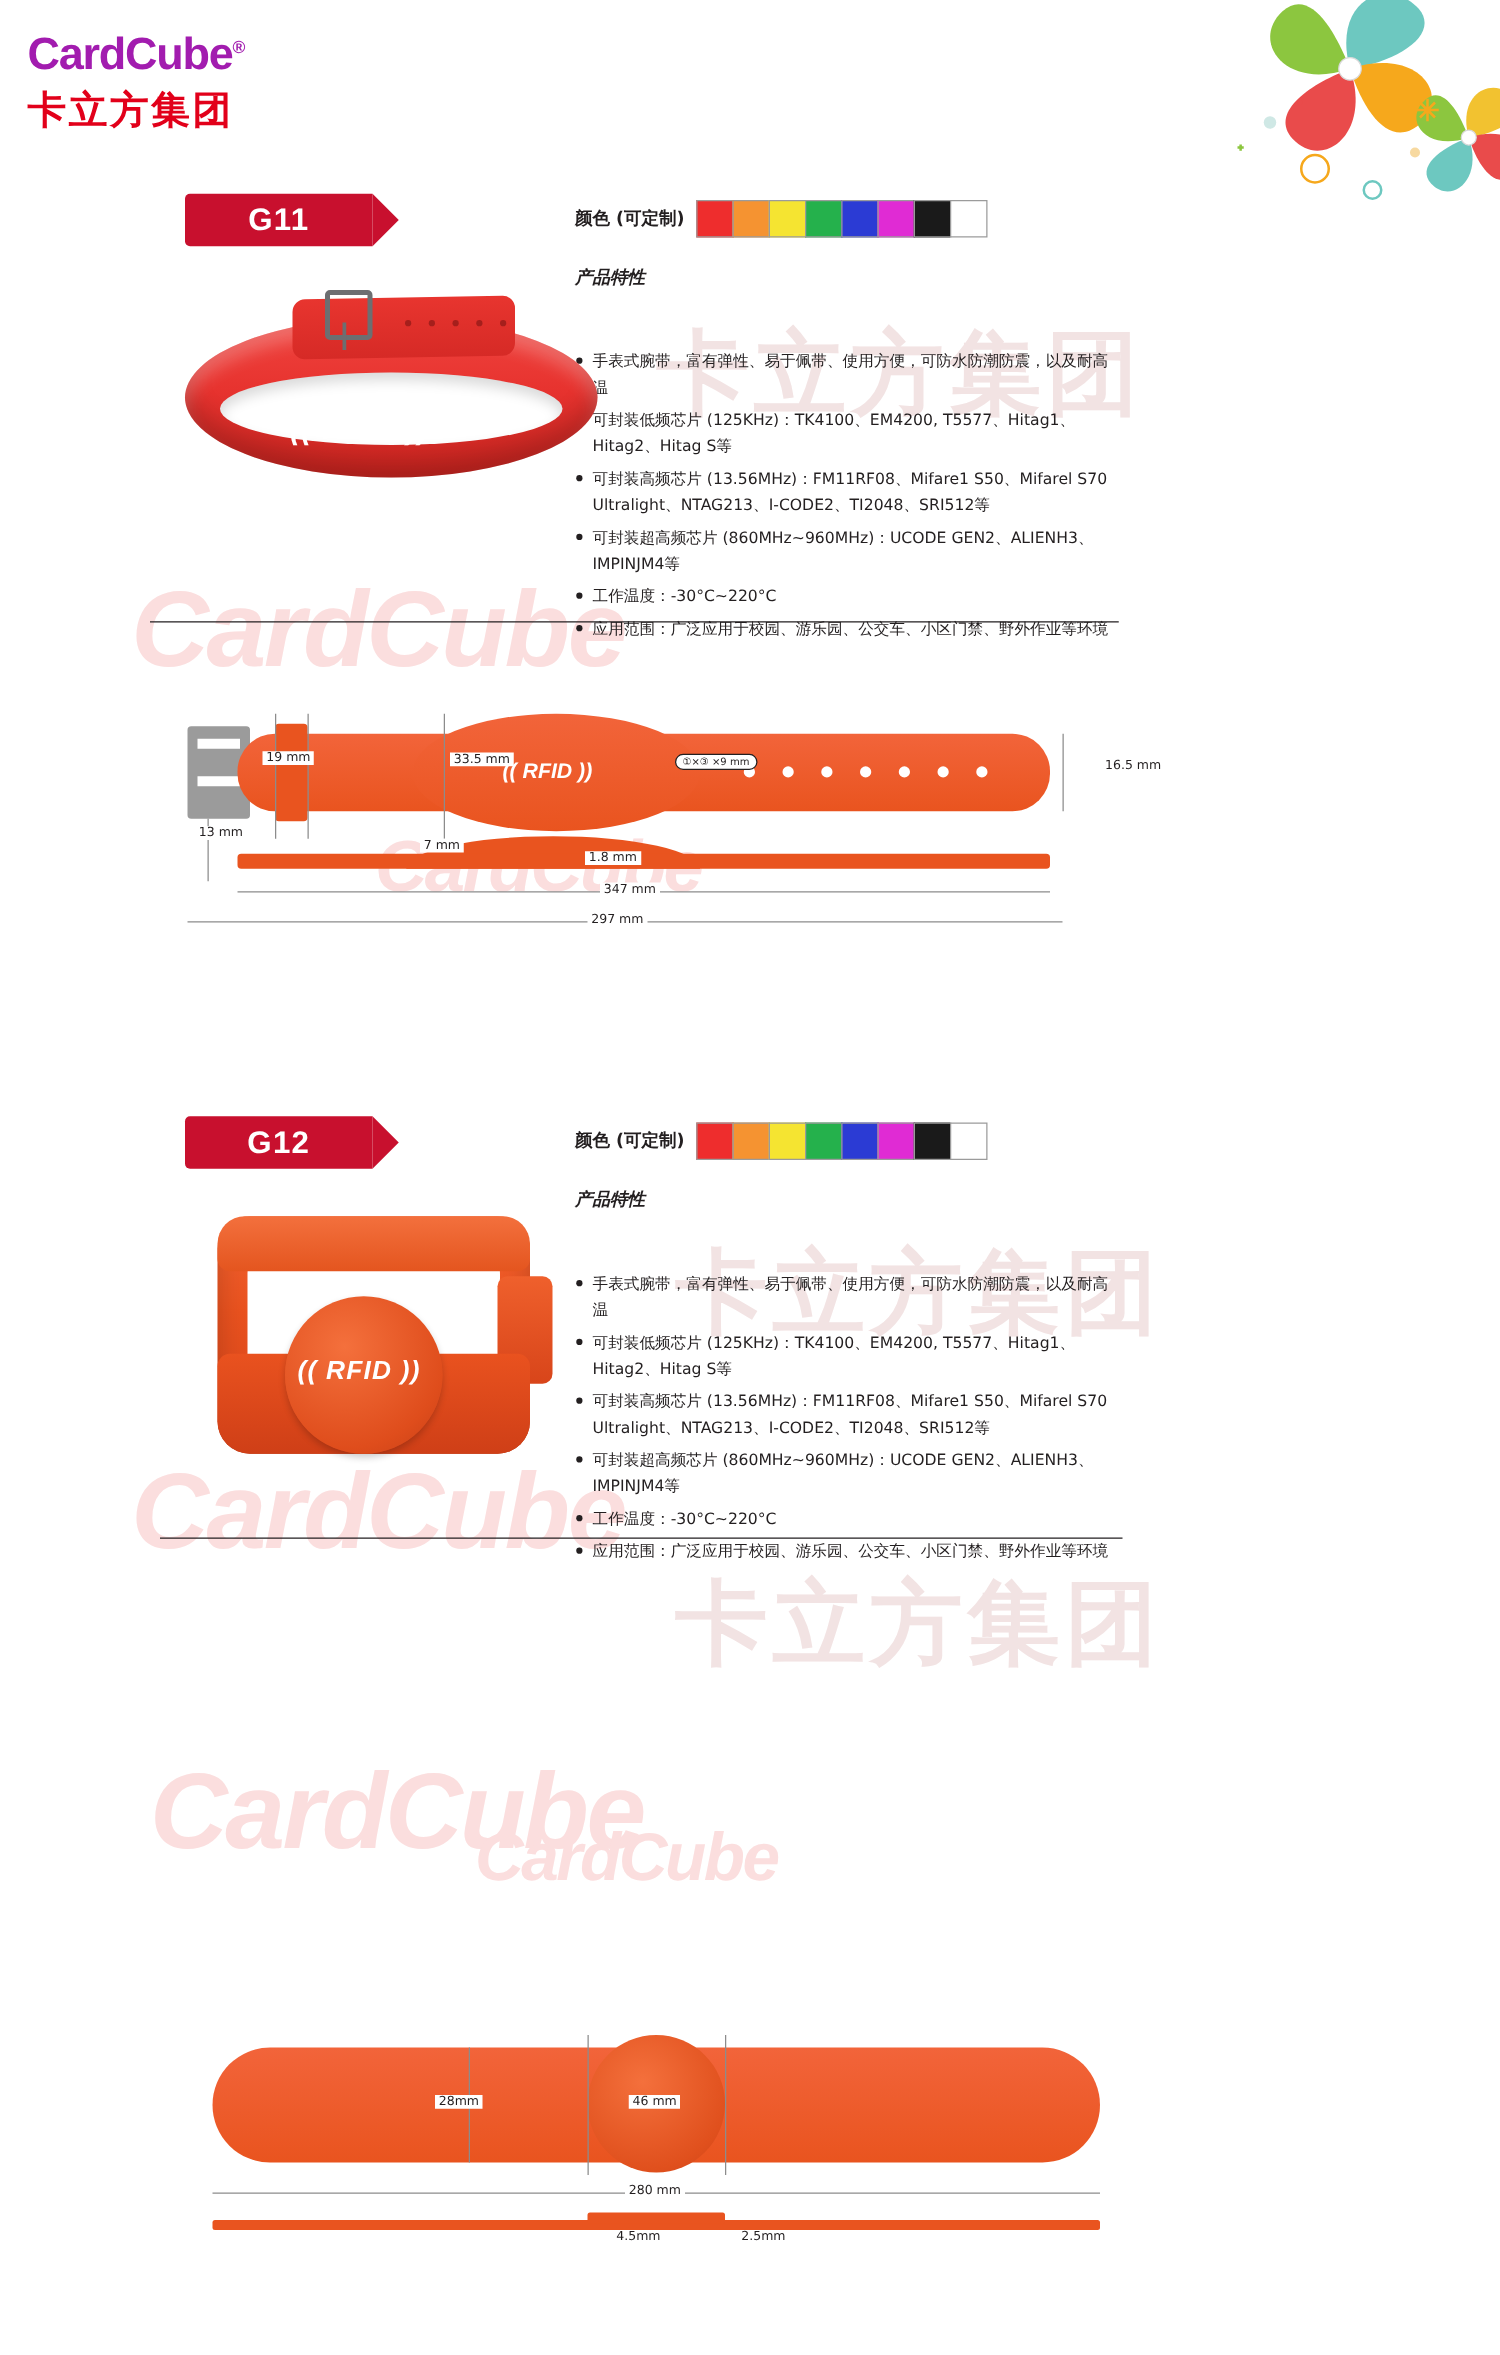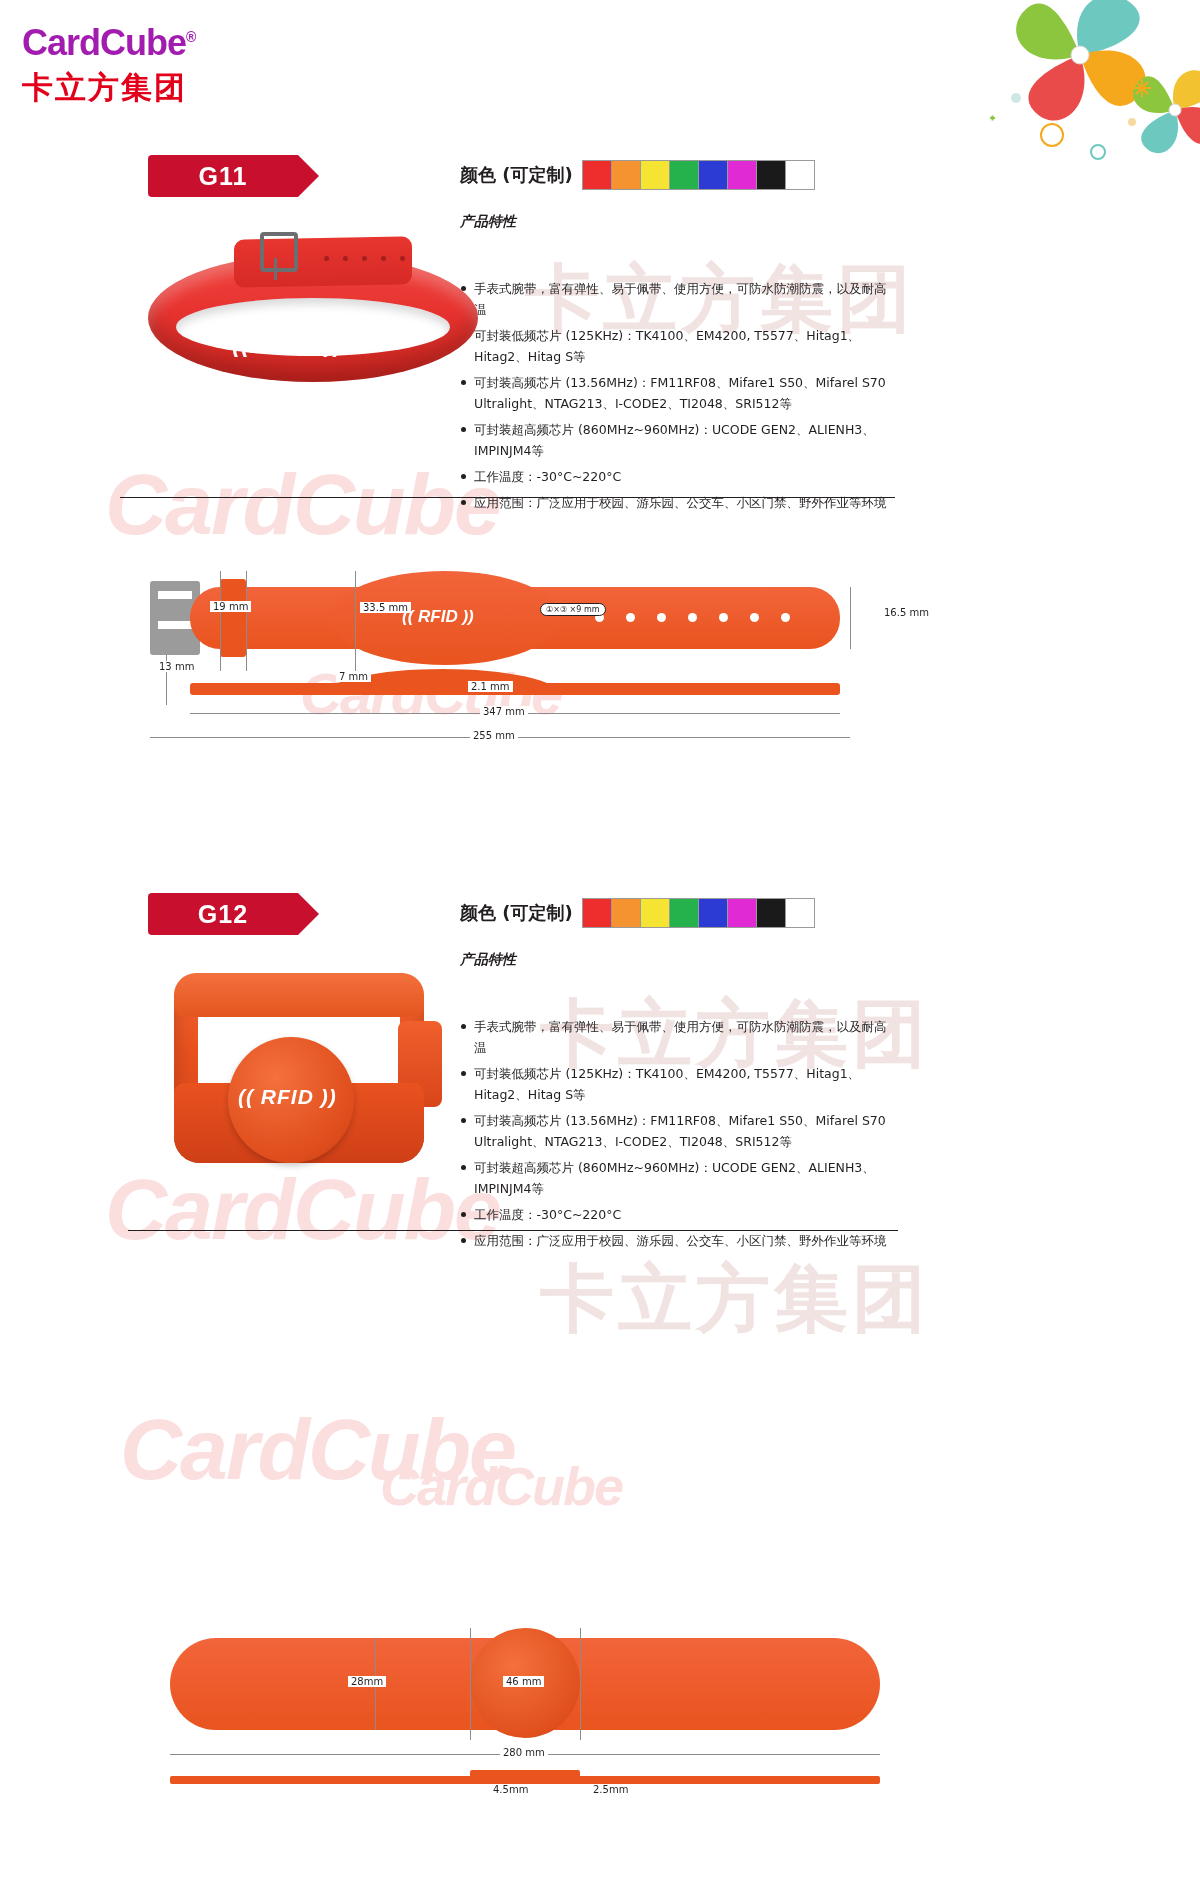--- a/index.html
+++ b/index.html
@@ -55,21 +55,21 @@
   }
   .tag:after{
     content:"";position:absolute;right:-21px;top:0;
     width:0;height:0;border-top:21px solid transparent;border-bottom:21px solid transparent;
     border-left:21px solid #c8102e;
   }
 
   
   .colorrow{position:absolute;display:flex;align-items:center;}
   .colorrow .lbl{
-    font-size:18px;font-weight:bold;color:#231f20;margin-right:9px;
+    font-size:14px;font-weight:bold;color:#231f20;margin-right:9px;
     font-family:"DejaVu Sans",sans-serif;
   }
   .swatches{display:flex;}
   .sw{width:28px;height:28px;border:1px solid #9b9b9b;margin-right:-1px;}
 
   
   .feat-title{
     position:absolute;font-size:14px;font-weight:bold;font-style:italic;
     font-family:"DejaVu Sans",sans-serif;color:#231f20;
   }
@@ -331,27 +331,27 @@
 
   <div class="pill" style="left:390px;top:38px;">①×③  ×9 mm</div>
 
   <div class="line-v" style="left:700px;top:22px;height:62px;"></div>
   <div class="dim-lbl" style="left:731px;top:42px;">16.5 mm</div>
 
   <div class="line-v" style="left:16px;top:90px;height:50px;"></div>
   <div class="dim-lbl" style="left:6px;top:96px;">13 mm</div>
 
   <div class="dim-lbl" style="left:186px;top:106px;">7 mm</div>
-  <div class="dim-lbl" style="left:318px;top:116px;">2.1 mm</div>
+  <div class="dim-lbl" style="left:318px;top:116px;">1.8 mm</div>
 
   <div class="line-h" style="left:40px;top:148px;width:650px;"></div>
   <div class="dim-lbl" style="left:330px;top:141px;">347 mm</div>
 
   <div class="line-h" style="left:0px;top:172px;width:700px;"></div>
-  <div class="dim-lbl" style="left:320px;top:165px;">255 mm</div>
+  <div class="dim-lbl" style="left:320px;top:165px;">297 mm</div>
 </div>
 
 <div class="tag" style="left:148px;top:893px;">G12</div>
 
 <div class="colorrow" style="left:460px;top:898px;">
   <span class="lbl">颜色 (可定制)</span>
   <span class="swatches">
     <i class="sw" style="background:#ee2d2d"></i>
     <i class="sw" style="background:#f59331"></i>
     <i class="sw" style="background:#f5e431"></i>

